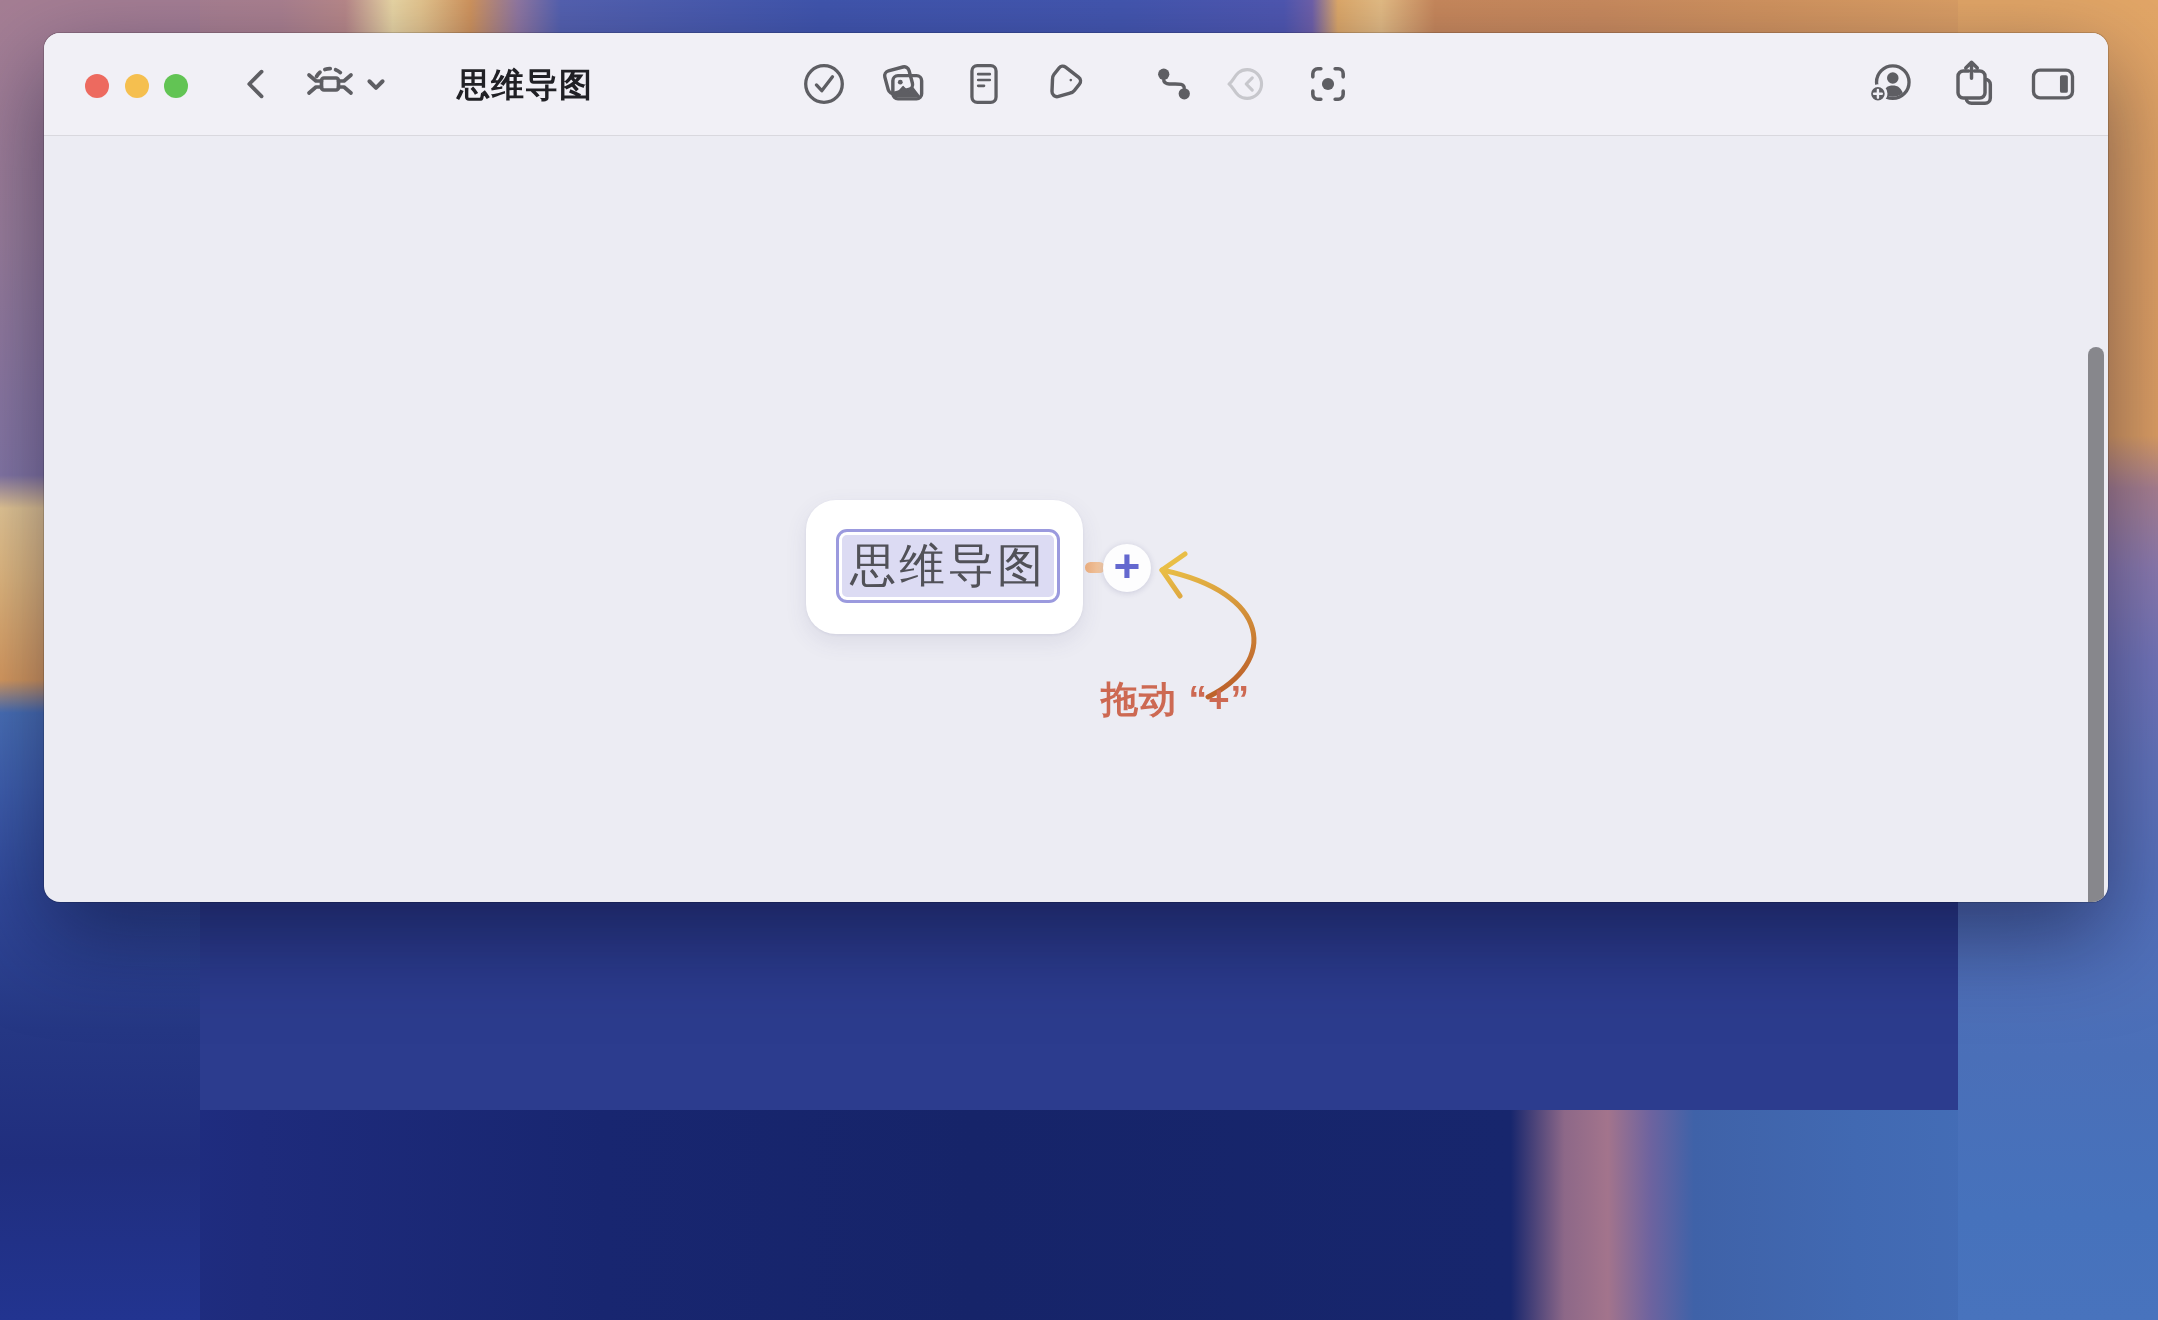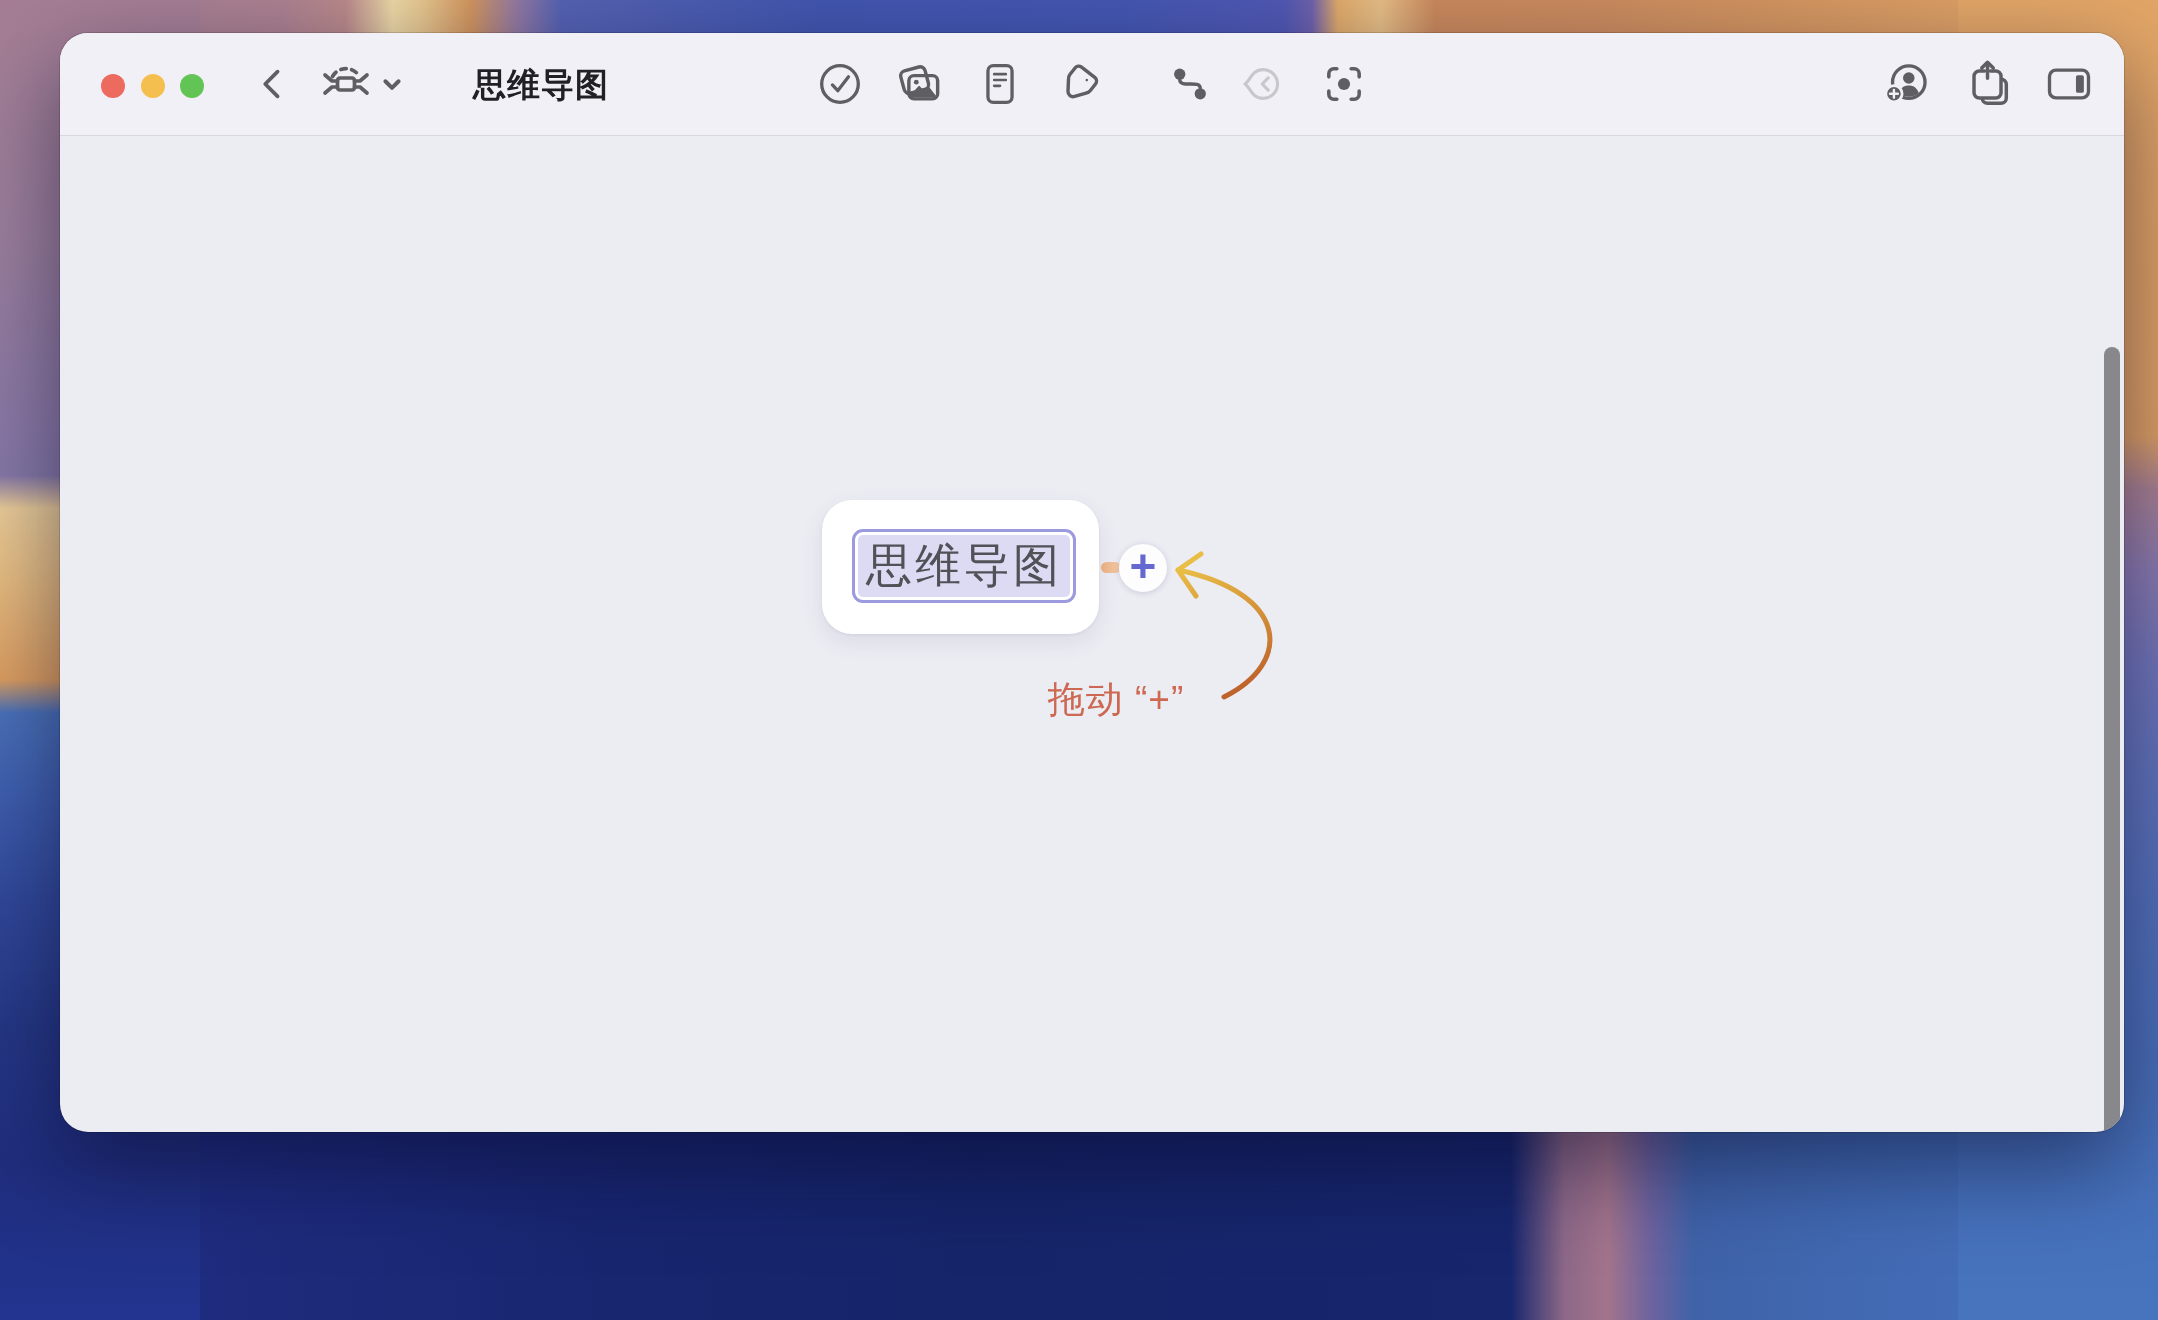--- a/index.html
+++ b/index.html
@@ -31,22 +31,22 @@
       #e9cb97 38.5%, #e5bb80 44%, #db9d60 51.5%,
       #4a71b8 54%, #3f5fae 60%, #31499a 68%, #253784 78%, #202e7e 88%, #223490 100%); }
   .wp-right { right:0; top:0; bottom:0; width:200px;
     background:linear-gradient(180deg,
       #e2a667 0%, #e0a164 20%, #dfa064 33%,
       #ab8292 37%, #8d7cb0 43%, #7376ba 50%, #6274bb 58%, #5471bb 68%,
       #4a6fb8 80%, #4672bc 92%, #4873bd 100%); }
 
   
   .window {
-    position:absolute; left:60px; top:33px; width:2064px; height:1099px;
-    border-radius:28px; background:var(--canvas-bg,#ececf3); overflow:hidden;
+    position:absolute; left:44px; top:33px; width:2064px; height:869px;
+    border-radius:16px; background:var(--canvas-bg,#ececf3); overflow:hidden;
     box-shadow:0 0 0 1px rgba(0,0,0,.14), 0 34px 90px rgba(5,8,40,.5);
   }
   .titlebar {
     position:absolute; left:0; top:0; right:0; height:103px;
     background:var(--titlebar-bg,#f1f0f6);
     border-bottom:1px solid #d9d8de;
   }
   .traffic { position:absolute; top:41px; width:24px; height:24px; border-radius:50%; border:none; cursor:default; }
   .t-close { left:41px;  background:var(--traffic-red,#ed6a5f); }
   .t-min   { left:81px;  background:var(--traffic-yellow,#f5bf4f); }
@@ -90,21 +90,21 @@
     position:absolute; left:1059px; top:511px; width:48px; height:48px;
     border-radius:50%; border:none; background:#fdfdfe;
     box-shadow:0 1px 6px rgba(50,50,110,.18);
     color:var(--accent,#6468cf); font-size:46px; font-weight:600;
     display:flex; align-items:center; justify-content:center;
     line-height:1; padding-bottom:4px; cursor:pointer;
   }
   .arrow-layer { position:absolute; inset:0; pointer-events:none; }
   .hint {
     position:absolute; left:906px; top:646px; width:300px;
-    text-align:center; font-size:37px; font-weight:400; line-height:41px;
+    text-align:right; font-size:37px; font-weight:700; line-height:41px;
     color:var(--hint,#cd6952); letter-spacing:1px;
   }
 
   
   .hscroll {
     position:absolute; left:501px; top:1210px; width:1195px; height:16px;
     border-radius:8px; background:#7e7e83; opacity:.92; cursor:grab;
   }
   .vscroll {
     position:absolute; left:2044px; top:314px; width:16px; height:861px;

